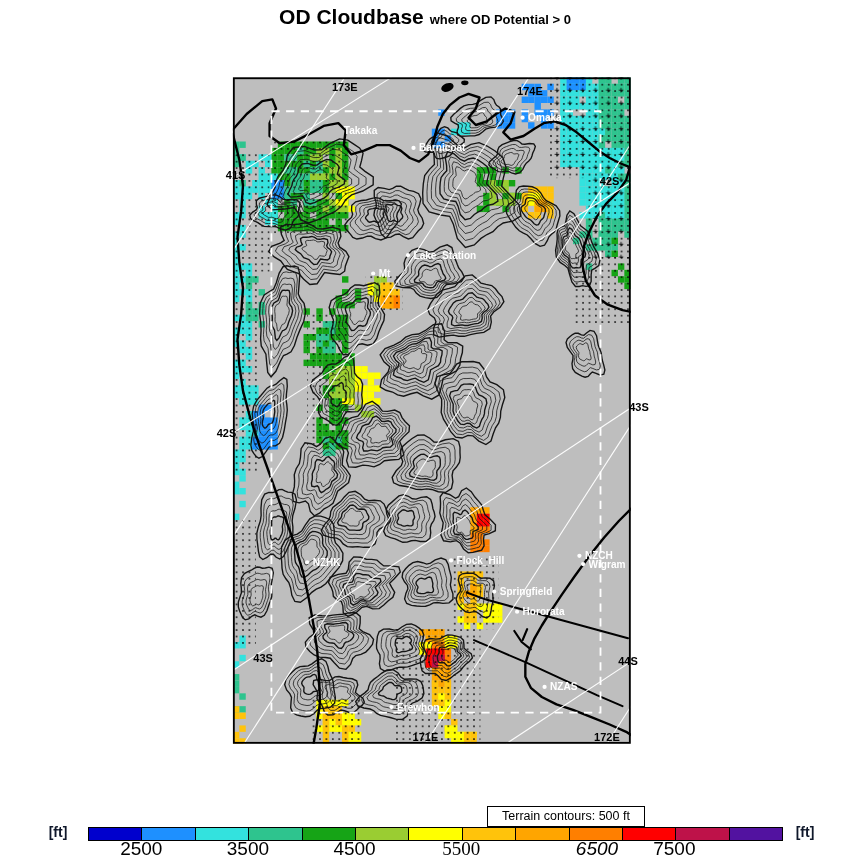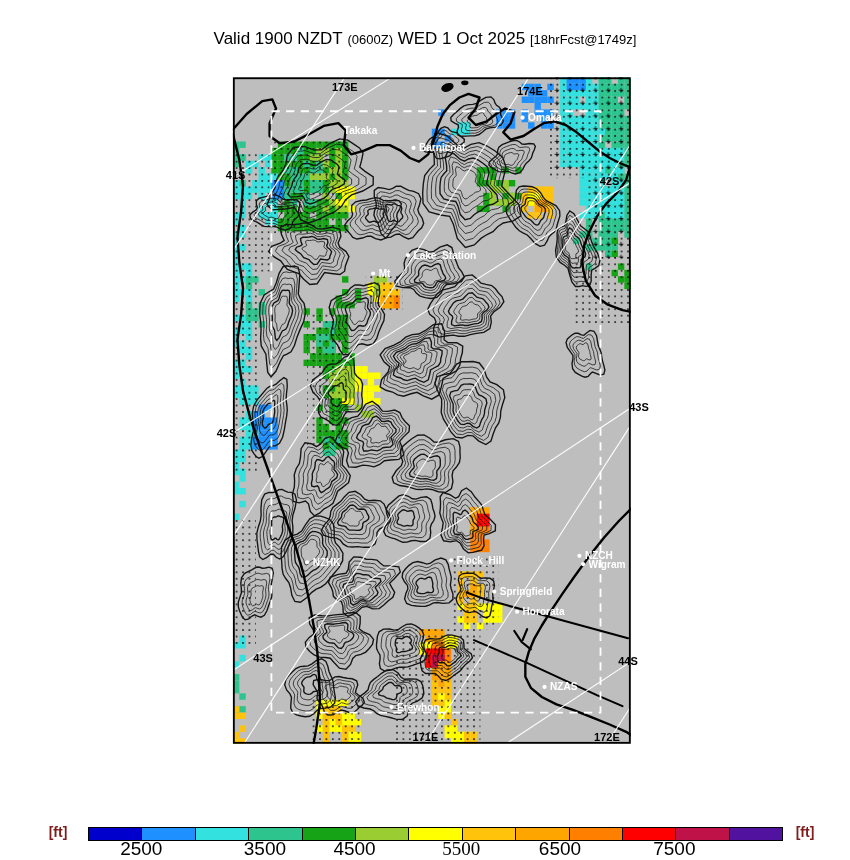--- a/index.html
+++ b/index.html
@@ -14,29 +14,29 @@
   svg#mapsvg{position:absolute;left:170px;top:70px;z-index:1;}
   .terrainNote{position:absolute;left:487px;top:806px;width:156px;height:19px;z-index:3;
      background:#fff;border:1px solid #000;font-size:12.5px;line-height:19px;text-align:center;color:#000;}
   .colorbar{position:absolute;left:88px;top:827px;width:693px;height:12px;z-index:3;
      display:flex;border:1px solid #000;}
   .cbseg{flex:1 1 auto;border-right:1px solid #000;}
   .cbseg:last-child{border-right:none;}
   .cbtick{position:absolute;top:838px;transform:translateX(-50%);z-index:3;
      font-size:19px;color:#000;}
   .cbunit{position:absolute;top:824px;width:40px;text-align:center;z-index:3;
-     font-size:14px;font-weight:bold;color:#7f1d1d;}
+     font-size:14px;font-weight:bold;color:#0f172a;}
 </style>
 </head>
 <body>
 
 <div class="page">
 
+  <div class="hdr hdr1"><span>OD Cloudbase</span>&nbsp;<span class="suffix">where OD Potential &gt; 0</span></div>
 
-  <div class="hdr hdr2"><span>Valid 1900 NZDT</span>&nbsp;<span class="sm">(0600Z)</span>&nbsp;<span>WED 1 Oct 2025</span>&nbsp;<span class="sm">[18hrFcst@1749z]</span></div>
 
 
   <svg id="mapsvg" width="520" height="770" viewBox="170 70 520 840">
       <defs>
         <clipPath id="mapclip">
           <rect x="215" y="78" width="434" height="727"></rect>
         </clipPath>
         <pattern id="stip" width="7" height="7" patternUnits="userSpaceOnUse">
           <circle cx="2" cy="2" r="0.9" fill="#000"></circle>
         </pattern>
@@ -1615,40 +1615,41 @@
         <text x="626" y="196" fill="#000" font-size="12" text-anchor="middle">42S</text>
         <text x="208" y="470" fill="#000" font-size="12" text-anchor="middle">42S</text>
         <text x="658" y="442" fill="#000" font-size="12" text-anchor="middle">43S</text>
         <text x="248" y="716" fill="#000" font-size="12" text-anchor="middle">43S</text>
         <text x="646" y="719" fill="#000" font-size="12" text-anchor="middle">44S</text>
         <text x="425" y="802" fill="#000" font-size="12" text-anchor="middle">171E</text>
         <text x="623" y="802" fill="#000" font-size="12" text-anchor="middle">172E</text>
       </g>
     </svg>
 
+  <div class="terrainNote"><span>Terrain contours: 500 ft</span></div>
 
   <div class="colorbar" id="colorbar">
       <div class="cbseg" style="background: rgb(0, 0, 205);"></div>
       <div class="cbseg" style="background: rgb(30, 144, 255);"></div>
       <div class="cbseg" style="background: rgb(51, 226, 222);"></div>
       <div class="cbseg" style="background: rgb(46, 196, 142);"></div>
       <div class="cbseg" style="background: rgb(22, 164, 22);"></div>
       <div class="cbseg" style="background: rgb(154, 205, 50);"></div>
       <div class="cbseg" style="background: rgb(255, 255, 0);"></div>
       <div class="cbseg" style="background: rgb(255, 195, 11);"></div>
       <div class="cbseg" style="background: rgb(255, 165, 0);"></div>
       <div class="cbseg" style="background: rgb(255, 127, 0);"></div>
       <div class="cbseg" style="background: rgb(255, 0, 0);"></div>
       <div class="cbseg" style="background: rgb(190, 18, 73);"></div>
       <div class="cbseg" style="background: rgb(82, 18, 160);"></div>
     </div>
   <div id="cbticks">
       <div class="cbtick" style="left: 141.308px;">2500</div>
-      <div class="cbtick" style="left: 247.923px; margin-left: 17px;">3500</div>
+      <div class="cbtick" style="left: 247.923px;">3500</div>
       <div class="cbtick" style="left: 354.538px; text-align: center;">4500</div>
       <div class="cbtick" style="left: 461.154px; font-family: Liberation Serif, serif;">5500</div>
-      <div class="cbtick" style="left: 560px;">6500</div>
+      <div class="cbtick" style="left: 597px; font-style: italic;">6500</div>
       <div class="cbtick" style="left: 674.385px;">7500</div>
     </div>
   <div class="cbunit" style="left:38px;">[ft]</div>
   <div class="cbunit" style="left:785px;">[ft]</div>
 
 </div>
 
 </body></html>

